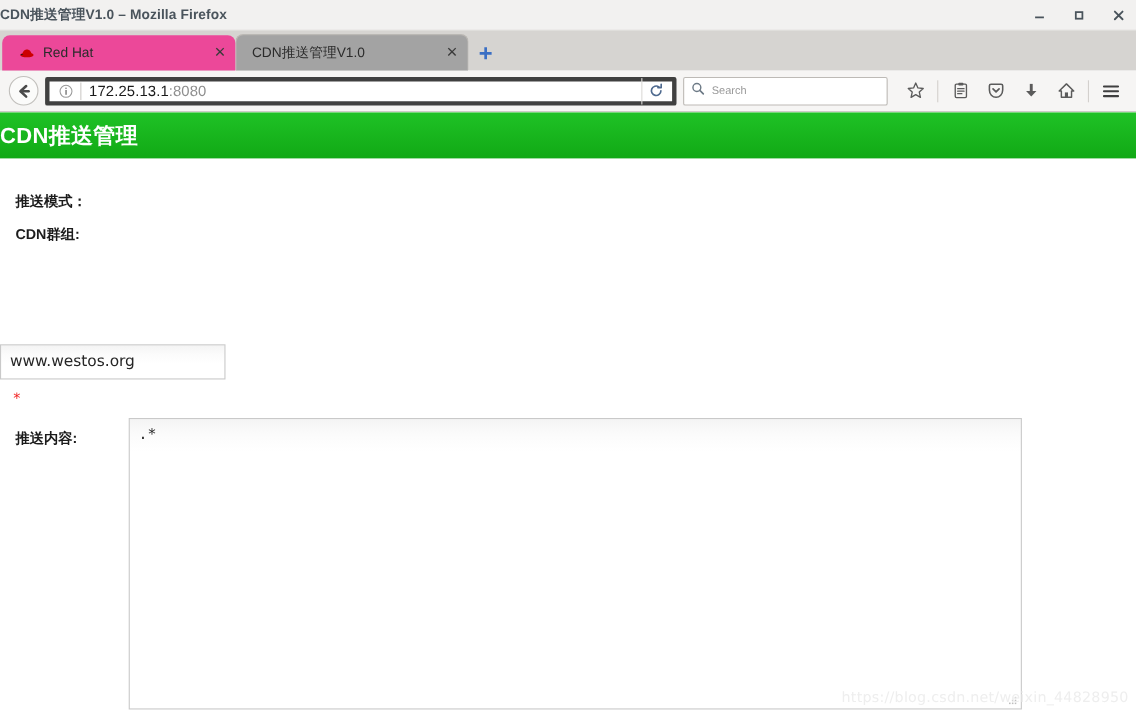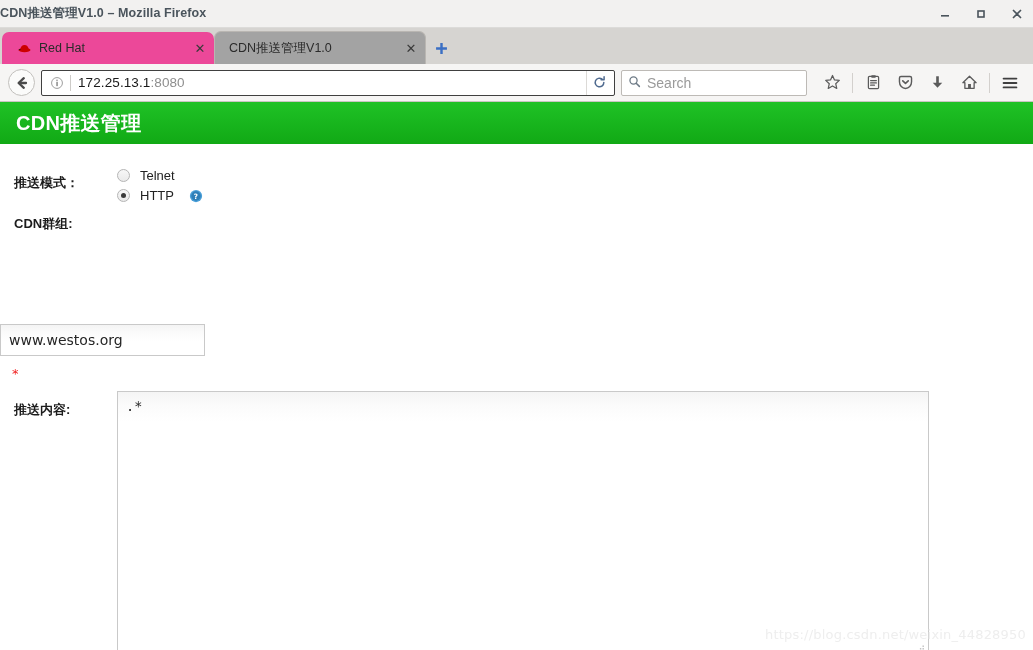--- a/index.html
+++ b/index.html
@@ -118,21 +118,21 @@
     border: 1px solid #c2c0bd;
     background: #fbfbfa;
     display: flex; align-items: center; justify-content: center;
     cursor: default;
     flex: 0 0 auto;
   }
   .urlbar {
     flex: 1 1 auto;
     height: 26px;
     background: #ffffff;
-    border: 1px solid #404040;
+    border: 4px solid #404040;
     border-radius: 2px;
     display: flex;
     align-items: center;
     padding: 0 2px 0 6px;
     min-width: 0;
   }
   .ident-icon {
     width: 18px; height: 18px;
     display: flex; align-items: center; justify-content: center;
     flex: 0 0 18px;
@@ -166,21 +166,21 @@
     background: #ffffff;
     border: 1px solid #bdbab6;
     border-radius: 2px;
     display: flex;
     align-items: center;
     padding: 0 6px;
     flex: 0 0 186px;
     cursor: default;
   }
   .search-placeholder {
-    font-size: 14px;
+    font-size: 10px;
     color: #9a9a9a;
     margin-left: 6px;
   }
   .toolbar-icons {
     display: flex;
     align-items: center;
     gap: 2px;
     flex: 0 0 auto;
     margin-left: 4px;
   }
@@ -200,21 +200,20 @@
     position: relative;
     height: 548px;
     background: #ffffff;
     overflow: hidden;
   }
   .app-header {
     height: 42px;
     background: linear-gradient(to bottom, #1fc226 0%, #11a915 100%);
     display: flex;
     align-items: center;
-    padding-left: 16px;
   }
   .app-title {
     color: #ffffff;
     font-size: 20px;
     font-weight: bold;
     letter-spacing: .3px;
   }
 
   .form {
     padding: 24px 0 0 0;
@@ -477,39 +476,20 @@
 <div class="page">
 
   <div class="app-header">
     <div class="app-title">CDN推送管理</div>
   </div>
 
   <div class="form">
 
     <div class="form-row row-mode">
       <div class="form-label">推送模式：</div>
-      <div class="radio-group">
-
-        <div class="radio-line">
-          <span class="radio"></span>
-          <span class="radio-text">Telnet</span>
-        </div>
-
-        <div class="radio-line">
-          <span class="radio checked"></span>
-          <span class="radio-text">HTTP</span>
-          <span class="help-icon">
-            <svg width="14" height="14" viewBox="0 0 16 16">
-              <circle cx="8" cy="8" r="7" fill="#4a9fd8"></circle>
-              <circle cx="8" cy="8" r="5.4" fill="#2e7fb8"></circle>
-              <text x="8" y="11.3" font-family="DejaVu Sans, sans-serif" font-size="8.4" font-weight="bold" fill="#ffffff" text-anchor="middle">?</text>
-            </svg>
-          </span>
-        </div>
-      </div>
     </div>
 
     <div class="form-row row-group">
       <div class="form-label">CDN群组:</div>
       <div class="text-input">
         <span>www.westos.org</span>
       </div>
       <div class="required-star">*</div>
     </div>
 

